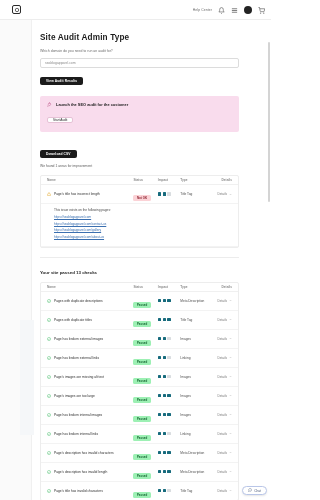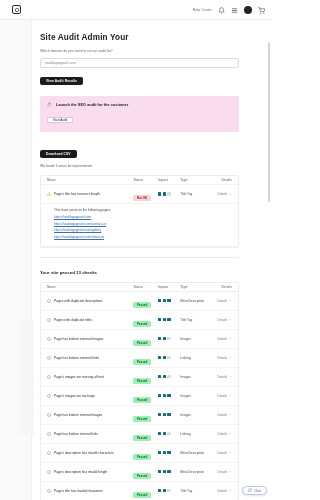--- a/index.html
+++ b/index.html
@@ -201,21 +201,21 @@
   </div>
 </div>
 
 <div class="frame">
   <div class="left-rail"></div>
   <div class="rail-panel"></div>
   <div class="scrollbar"></div>
 
   <div class="content">
 
-    <h1 class="title">Site Audit Admin Your</h1>
+    <h1 class="title">Site Audit Admin Type</h1>
     <div class="subtitle">Which domain do you need to run an audit for?</div>
 
     <div class="domain-input" placeholder="Enter a domain">seablogapparel.com</div>
 
     <button class="btn-dark">View Audit Results</button>
 
     
     <div class="banner">
       <div class="banner-head">
         <span>

